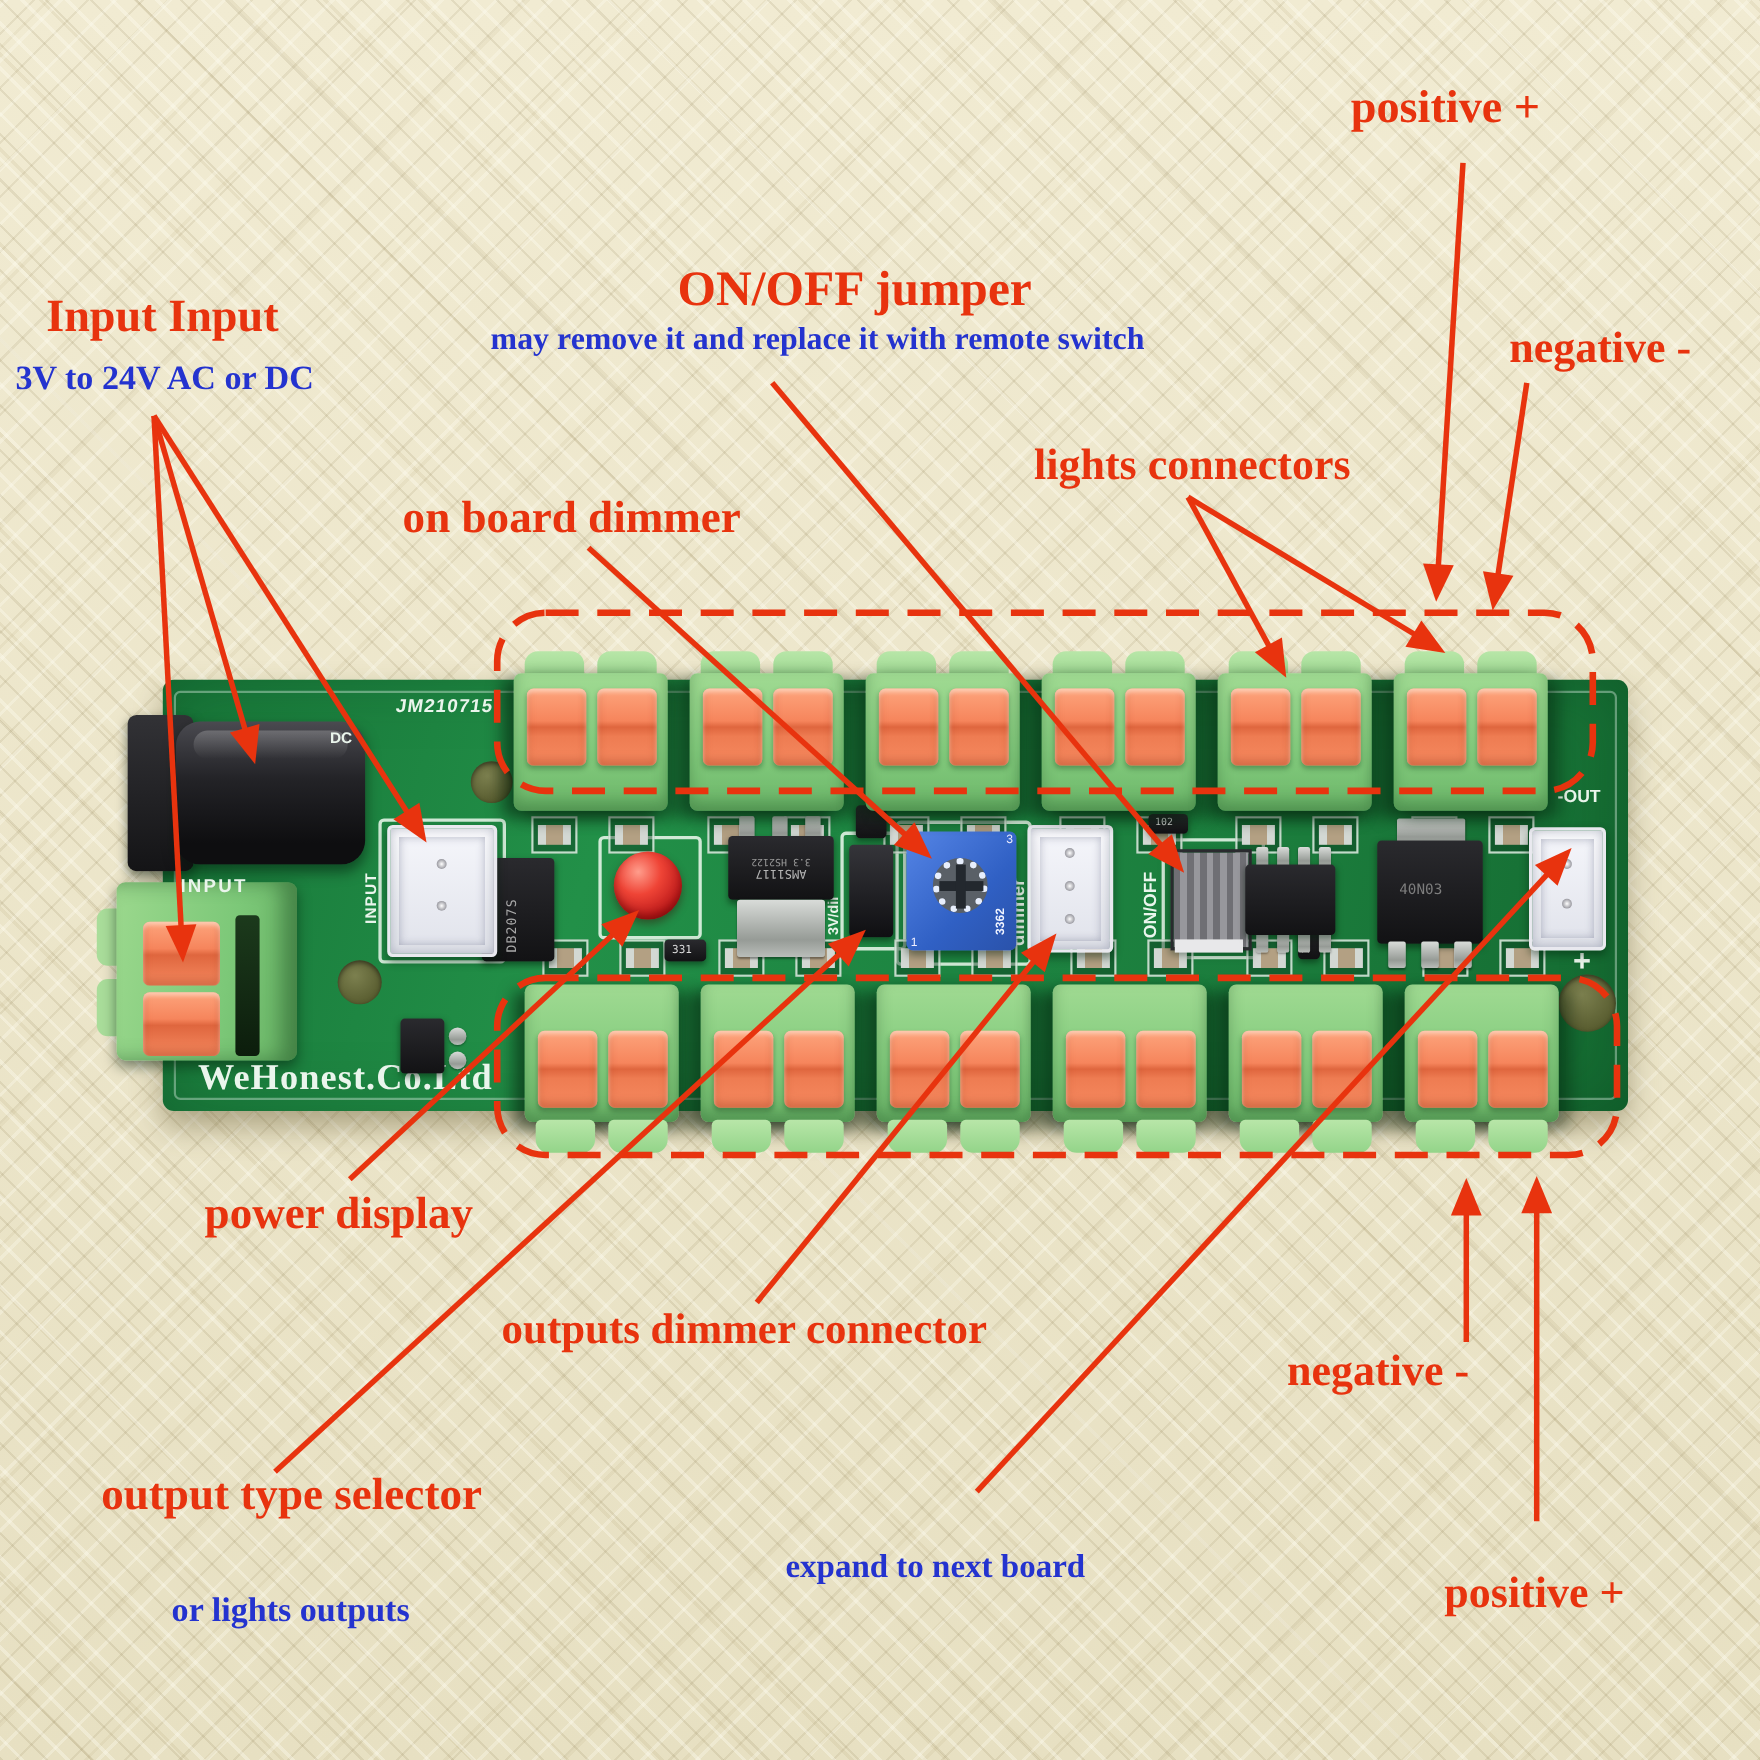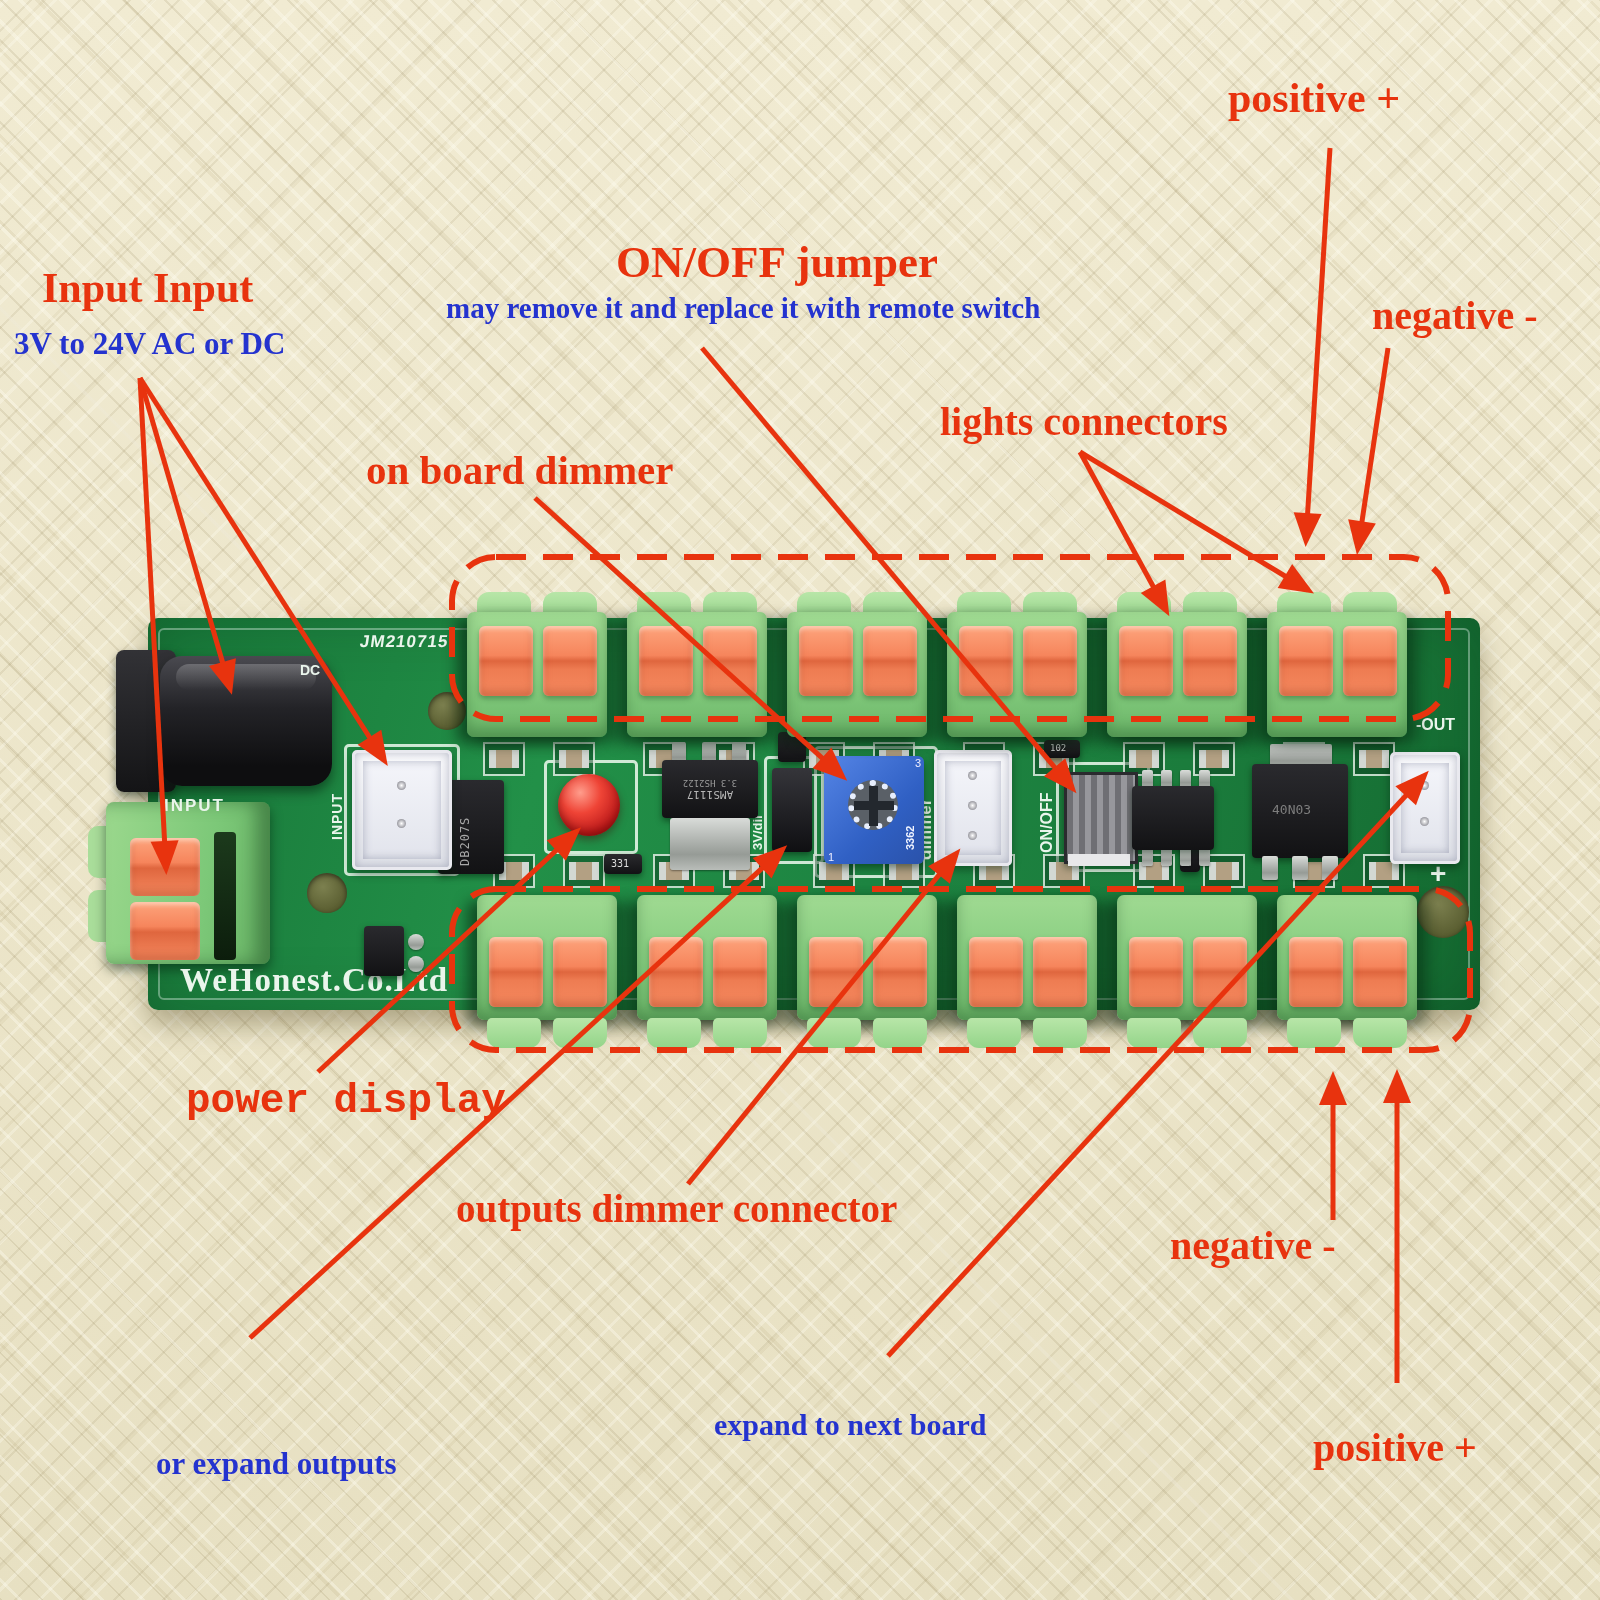--- a/index.html
+++ b/index.html
@@ -374,19 +374,20 @@
   </svg>
 
   <div class="ann" style="left:1228px;top:74px;font-size:42px;">positive +</div>
   <div class="ann" style="left:1372px;top:292px;font-size:40px;">negative -</div>
   <div class="ann" style="left:42px;top:264px;font-size:42px;">Input Input</div>
   <div class="ann blue" style="left:14px;top:326px;font-size:31px;">3V to 24V AC or DC</div>
   <div class="ann" style="left:616px;top:236px;font-size:45px;">ON/OFF jumper</div>
   <div class="ann blue" style="left:446px;top:292px;font-size:29px;">may remove it and replace it with remote switch</div>
   <div class="ann" style="left:940px;top:398px;font-size:40px;">lights connectors</div>
   <div class="ann" style="left:366px;top:446px;font-size:41px;">on board dimmer</div>
-  <div class="ann" style="left:186px;top:1078px;font-size:41px;font-family:Liberation Mono, monospace;">power display</div>
+  <div class="ann" style="left:186px;top:1078px;font-size:41px;">power display</div>
   <div class="ann" style="left:456px;top:1186px;font-size:39px;">outputs dimmer connector</div>
-  <div class="ann blue" style="left:156px;top:1446px;font-size:31px;">or expand outputs</div>
+  <div class="ann" style="left:92px;top:1334px;font-size:41px;">output type selector</div>
+  <div class="ann blue" style="left:156px;top:1446px;font-size:31px;">or lights outputs</div>
   <div class="ann blue" style="left:714px;top:1408px;font-size:30px;">expand to next board</div>
   <div class="ann" style="left:1170px;top:1222px;font-size:40px;">negative -</div>
   <div class="ann" style="left:1313px;top:1424px;font-size:40px;">positive +</div>
 </div>
 
 </body></html>

